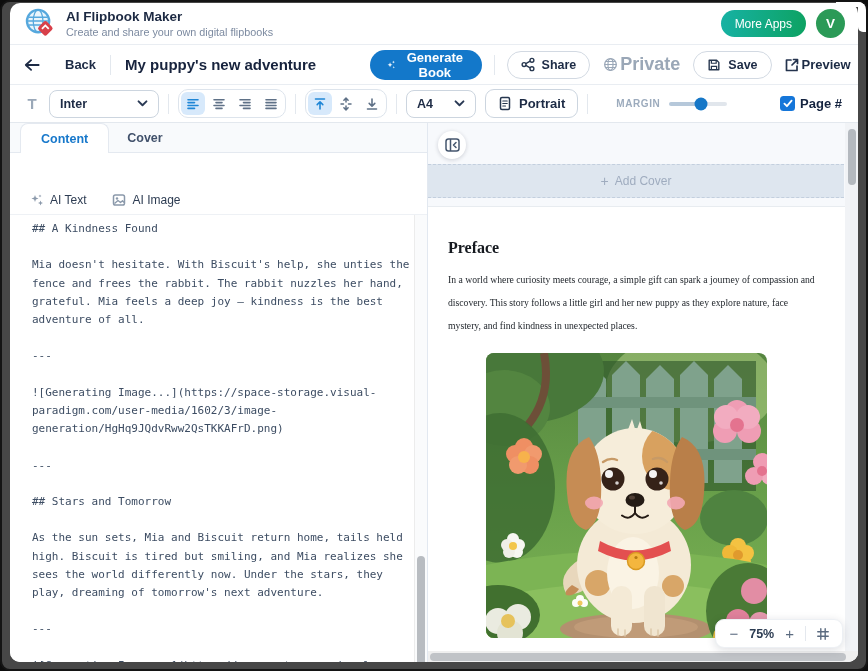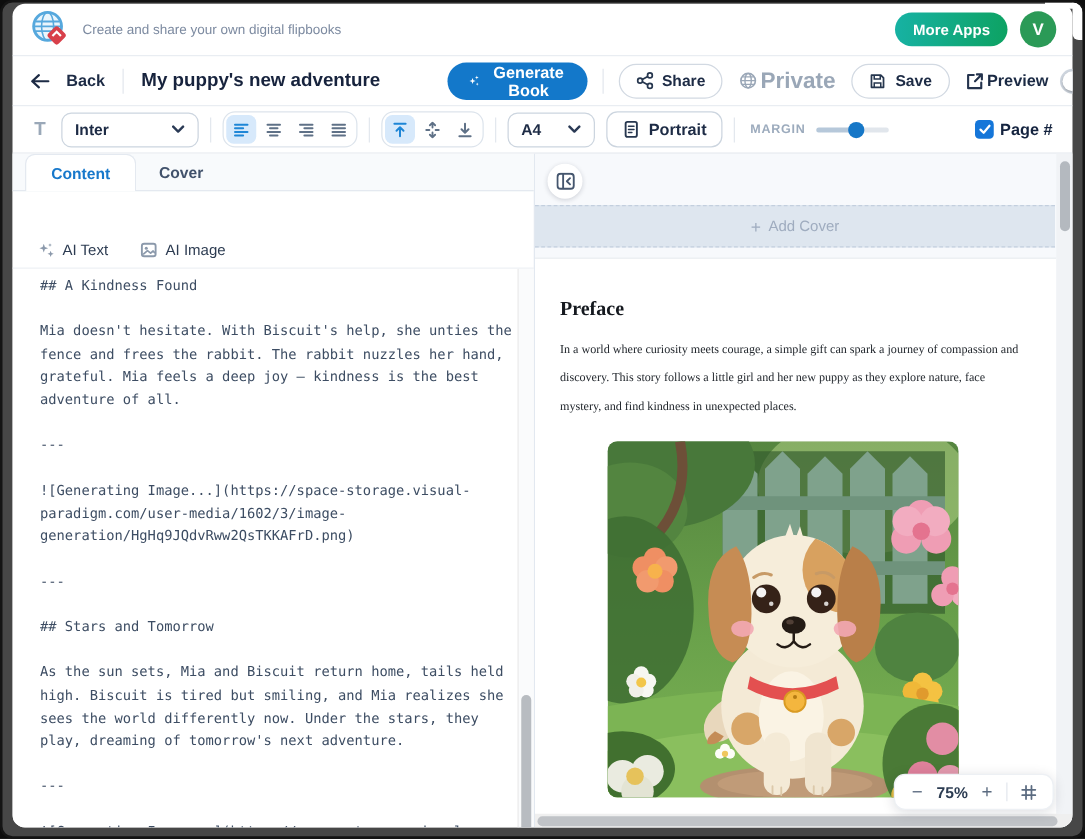--- a/index.html
+++ b/index.html
@@ -9,26 +9,26 @@
   .notch-t{position:absolute;top:0;right:0;width:30px;height:5px;background:#fff;}
   .window{position:absolute;left:8px;top:1px;right:8px;bottom:7px;background:#fff;border-radius:10px;overflow:hidden;display:flex;flex-direction:column;}
 
   
   .hdr{height:42px;display:flex;align-items:center;padding:0 13px 0 15px;border-bottom:1px solid #e9edf2;flex:none;}
   .logo{width:31px;height:31px;flex:none;}
   .hdr-txt{margin-left:10px;line-height:1.15;}
   .hdr-title{font-size:13.5px;font-weight:700;color:#1c2942;}
   .hdr-sub{font-size:10.8px;color:#7c8aa0;margin-top:2px;}
   .hdr-right{margin-left:auto;display:flex;align-items:center;gap:10px;}
-  .more-apps{height:27px;border:none;border-radius:14px;padding:0 14px;background:linear-gradient(95deg,#17b2a4,#0da262);color:#fff;font-size:12px;font-weight:700;font-family:inherit;display:flex;align-items:center;cursor:pointer;}
+  .more-apps{height:27px;border:none;border-radius:14px;padding:0 14px;background:linear-gradient(95deg,#17b2a4,#0da262);color:#fff;font-size:12px;font-weight:400;font-family:inherit;display:flex;align-items:center;cursor:pointer;}
   .avatar{width:29px;height:29px;border-radius:50%;background:#2b9a57;color:#fff;font-size:13.5px;font-weight:700;display:flex;align-items:center;justify-content:center;cursor:pointer;}
 
   
   .row2{height:40px;display:flex;align-items:center;padding:0 15px 0 14px;border-bottom:1px solid #e9edf2;flex:none;}
-  .back{display:flex;align-items:center;gap:13px;font-size:13px;font-weight:600;color:#1d2b45;cursor:pointer;background:none;border:none;font-family:inherit;padding:0;}
+  .back{display:flex;align-items:center;gap:25px;font-size:13px;font-weight:600;color:#1d2b45;cursor:pointer;background:none;border:none;font-family:inherit;padding:0;}
   .vdiv{width:1px;height:20px;background:#e3e8ee;flex:none;}
   .row2 .vdiv{margin:0 14px;}
   .doc-title{font-size:15px;font-weight:700;color:#17233d;white-space:nowrap;}
   .gen-btn{margin-left:54px;height:30px;border:none;border-radius:16px;background:#1378ca;color:#fff;font-size:13px;font-weight:700;font-family:inherit;display:flex;align-items:center;gap:8px;padding:0 16px;cursor:pointer;}
   .pill{height:28px;border:1px solid #d2d9e2;border-radius:14px;background:#fff;color:#1d2b45;font-size:12.5px;font-weight:600;font-family:inherit;display:flex;align-items:center;gap:7px;padding:0 13px;cursor:pointer;}
   .row2 .group{display:flex;align-items:center;gap:9px;}
   .private{display:flex;align-items:center;gap:2px;color:#9aa7b7;font-size:18px;font-weight:600;padding:0 4px;cursor:pointer;}
   .iconbtn{background:none;border:none;padding:2px;margin-left:10px;cursor:pointer;display:flex;align-items:center;}
   .preview-wrap{margin-left:auto;display:flex;align-items:center;gap:9px;}
   .preview-lbl{font-size:13px;font-weight:600;color:#1b2a44;}
@@ -38,21 +38,21 @@
   
   .row3{height:38px;display:flex;align-items:center;gap:9px;padding:0 16px 0 14px;border-bottom:1px solid #e3e8ee;flex:none;}
   .t-icon{color:#9aa8b8;font-size:15px;font-weight:700;width:16px;text-align:center;flex:none;}
   .select{height:28px;border:1px solid #ccd5df;border-radius:8px;background:#fff;display:flex;align-items:center;justify-content:space-between;padding:0 10px;font-size:12.5px;font-weight:600;color:#1d2b45;cursor:pointer;}
   .sel-font{width:110px;}
   .sel-size{width:70px;}
   .btn-group{border:1px solid #dde4ec;border-radius:10px;background:#fff;display:flex;gap:2px;padding:2px;}
   .gbtn{width:24px;height:23px;border:none;background:transparent;border-radius:6px;display:flex;align-items:center;justify-content:center;padding:0;cursor:pointer;}
   .gbtn.active{background:#d7e9fb;}
   .portrait{height:29px;border:1px solid #ccd5df;border-radius:9px;background:#fff;display:flex;align-items:center;gap:7px;padding:0 12px;font-size:13px;font-weight:600;color:#1d2b45;font-family:inherit;cursor:pointer;}
-  .margin-lbl{font-size:10px;font-weight:700;letter-spacing:.6px;color:#9cabbd;margin-left:3px;}
+  .margin-lbl{font-size:10px;font-weight:700;letter-spacing:.6px;color:#9cabbd;margin-left:19px;}
   .slider{position:relative;width:58px;height:4px;border-radius:2px;background:linear-gradient(90deg,#b6c8da 0 55%,#e1e6ec 55%);flex:none;cursor:pointer;}
   .slider .sknob{position:absolute;left:55%;top:50%;transform:translate(-50%,-50%);width:13px;height:13px;border-radius:50%;background:#1677c7;}
   .pagenum{margin-left:auto;display:flex;align-items:center;gap:5px;cursor:pointer;}
   .checkbox{width:15px;height:15px;border-radius:3.5px;background:#1576d9;display:flex;align-items:center;justify-content:center;flex:none;}
   .pagenum-lbl{font-size:13px;font-weight:700;color:#14233f;}
 
   
   .main{flex:1;display:flex;min-height:0;}
   .left-panel{width:418px;flex:none;border-right:1px solid #e2e8f0;display:flex;flex-direction:column;background:#fff;}
   .tabbar{height:30px;background:#f8fafc;border-bottom:1px solid #e4e9f0;display:flex;align-items:stretch;padding-left:10px;flex:none;text-align:right;}
@@ -96,20 +96,21 @@
       <svg class="logo" viewBox="0 0 32 32">
         <circle cx="13.5" cy="13.5" r="11.5" fill="#eaf5fc" stroke="#56a8dd" stroke-width="2.4"></circle>
         <path d="M3.5,9.5 H23.5 M2,13.5 H25 M3.5,17.5 H23.5" stroke="#56a8dd" stroke-width="1.5" fill="none"></path>
         <ellipse cx="13.5" cy="13.5" rx="5" ry="11.5" fill="none" stroke="#56a8dd" stroke-width="1.3"></ellipse>
         <g transform="rotate(45 21 21)">
             <rect x="15" y="15" width="12" height="12" rx="2.5" fill="#d8404a"></rect>
           </g>
         <path d="M17.5,21.5 l3.5,-3.5 l3.5,3.5" stroke="#fff" stroke-width="1.8" fill="none"></path>
       </svg>
       <div class="hdr-txt">
+        <div class="hdr-title">AI Flipbook Maker</div>
         <div class="hdr-sub">Create and share your own digital flipbooks</div>
       </div>
       <div class="hdr-right">
         <button class="more-apps">More Apps</button>
         <div class="avatar">V</div>
       </div>
     </header>
 
     <div class="row2">
       <button class="back">

